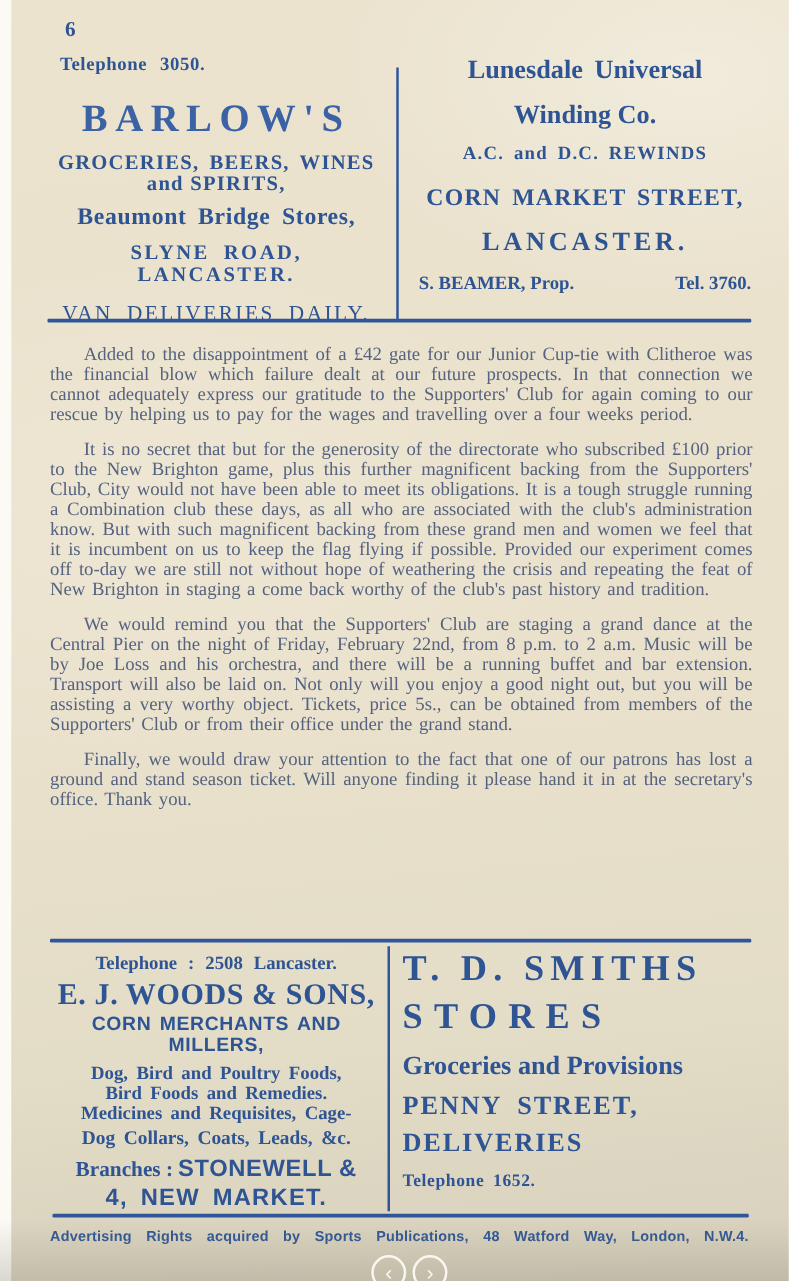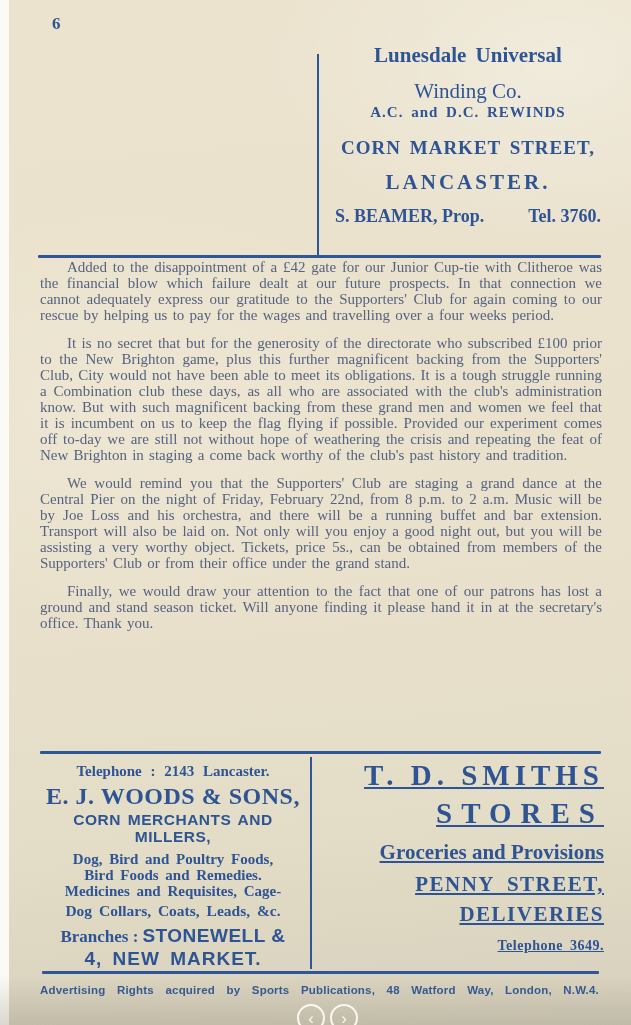--- a/index.html
+++ b/index.html
@@ -23,56 +23,56 @@
   .b-name{font-size:31px;font-weight:bold;letter-spacing:6px;line-height:36px;margin-bottom:8px;color:#3a62a4;}
   .b-l1{font-size:16.5px;font-weight:bold;letter-spacing:1px;word-spacing:3px;line-height:17px;}
   .b-l2{font-size:16.5px;font-weight:bold;letter-spacing:1px;line-height:17px;margin-bottom:8px;}
   .b-store{font-size:19px;font-weight:bold;letter-spacing:0.5px;word-spacing:4px;line-height:21px;margin-bottom:9px;}
   .b-addr{font-size:16.5px;font-weight:bold;letter-spacing:2px;word-spacing:5px;line-height:18px;margin-bottom:13px;}
   .b-tag{font-size:17px;letter-spacing:2px;word-spacing:5px;line-height:18px;}
 
   
   .ad-lunesdale{position:absolute;left:331px;top:44px;width:274px;text-align:center;}
   .lu-n1{font-size:21px;font-weight:bold;word-spacing:4px;line-height:23px;margin-bottom:13px;}
-  .lu-n2{font-size:21px;font-weight:normal;line-height:23px;margin-bottom:1px;}
+  .lu-n2{font-size:21px;font-weight:bold;line-height:23px;margin-bottom:12px;}
   .lu-l1{font-size:15px;font-weight:bold;letter-spacing:1px;word-spacing:3px;line-height:17px;margin-bottom:16px;}
   .lu-l2{font-size:19px;font-weight:bold;letter-spacing:1px;word-spacing:3px;line-height:21px;margin-bottom:13px;}
   .lu-l3{font-size:21px;font-weight:bold;letter-spacing:3px;line-height:23px;margin-bottom:14px;}
-  .lu-row{display:flex;justify-content:space-between;font-size:18px;font-weight:bold;line-height:17px;padding:0 4px;align-items:center;}
+  .lu-row{display:flex;justify-content:space-between;font-size:15px;font-weight:bold;line-height:17px;padding:0 4px;align-items:center;}
 
   
   .hrule{position:absolute;background:#30569a;border-radius:1px;}
   .r1{left:38px;top:255px;width:563px;height:3px;}
   .r2{left:40px;top:751px;width:561px;height:3px;}
   .r3{left:42px;top:971px;width:557px;height:3px;}
   .vrule{position:absolute;width:2px;background:#30569a;}
   .v-top{left:317px;top:54px;height:202px;}
   .v-bottom{left:310px;top:757px;height:212px;}
 
   
-  .body-text{position:absolute;left:40px;top:259px;width:562px;color:#556380;
+  .body-text{position:absolute;left:40px;top:276px;width:562px;color:#556380;
     font-size:15px;line-height:16px;text-align:justify;word-spacing:1.5px;}
   .body-text p{margin:0 0 12px 0;text-indent:27px;}
 
   
   .ad-woods{position:absolute;left:42px;top:763px;width:262px;text-align:center;}
   .w-tel{font-size:15px;font-weight:bold;word-spacing:5px;line-height:17px;margin-bottom:3px;}
   .w-name{font-size:24px;font-weight:bold;letter-spacing:0.5px;line-height:26px;margin-bottom:2px;}
   .w-trade{font-family:"Liberation Sans",sans-serif;font-size:15.5px;font-weight:bold;letter-spacing:0.5px;word-spacing:2px;line-height:17px;}
   .w-trade-wrap{margin-bottom:6px;}
   .w-prod{font-size:15px;font-weight:bold;word-spacing:3px;line-height:16px;}
   .w-prod-wrap{margin-bottom:3px;}
   .w-extras{font-size:15.5px;font-weight:bold;word-spacing:3px;line-height:17px;margin-bottom:5px;}
   .w-branches{line-height:23px;margin-bottom:0;}
   .w-br-label{font-size:17px;font-weight:bold;}
   .w-br-main{font-family:"Liberation Sans",sans-serif;font-size:19px;font-weight:bold;letter-spacing:0.5px;}
   .w-br2{font-family:"Liberation Sans",sans-serif;font-size:19px;font-weight:bold;letter-spacing:1px;word-spacing:4px;line-height:22px;}
 
   
-  .ad-smiths{position:absolute;left:322px;top:760px;width:282px;text-align:right;text-decoration:underline;}
+  .ad-smiths{position:absolute;left:322px;top:760px;width:282px;text-align:left;}
   .s-n1{font-size:29px;letter-spacing:5px;line-height:30px;margin-bottom:8px;font-weight:600;}
   .s-n2{font-size:29px;letter-spacing:9px;line-height:30px;margin-bottom:13px;font-weight:600;}
   .s-l1{font-size:21px;font-weight:bold;line-height:23px;margin-bottom:9px;}
   .s-l2{font-size:21px;font-weight:bold;letter-spacing:1.5px;word-spacing:6px;line-height:23px;margin-bottom:7px;}
   .s-l3{font-size:21px;font-weight:bold;letter-spacing:1.5px;line-height:23px;margin-bottom:12px;}
   .s-tel{font-size:14px;font-weight:bold;letter-spacing:0.5px;word-spacing:3px;line-height:16px;}
 
   
   .footer-line{position:absolute;left:40px;top:984px;width:559px;
     font-family:"Liberation Sans",sans-serif;font-size:11.5px;font-weight:bold;
@@ -88,20 +88,29 @@
     font-family:"Liberation Sans",sans-serif;}
 </style>
 </head>
 <body>
 
 <div class="scan">
   <div class="edge-strip"></div>
 
   <div class="page-number">6</div>
 
+  <section class="ad ad-barlows">
+    <div class="b-tel">Telephone 3050.</div>
+    <div class="b-name">BARLOW'S</div>
+    <div class="b-l1">GROCERIES, BEERS, WINES</div>
+    <div class="b-l2">and SPIRITS,</div>
+    <div class="b-store">Beaumont Bridge Stores,</div>
+    <div class="b-addr">SLYNE ROAD, LANCASTER.</div>
+    <div class="b-tag">VAN DELIVERIES DAILY.</div>
+  </section>
 
   <div class="vrule v-top"></div>
 
   <section class="ad ad-lunesdale">
     <div class="lu-n1">Lunesdale Universal</div>
     <div class="lu-n2">Winding Co.</div>
     <div class="lu-l1">A.C. and D.C. REWINDS</div>
     <div class="lu-l2">CORN MARKET STREET,</div>
     <div class="lu-l3">LANCASTER.</div>
     <div class="lu-row">
@@ -115,21 +124,21 @@
   <article class="body-text">
     <p>Added to the disappointment of a £42 gate for our Junior Cup-tie with Clitheroe was the financial blow which failure dealt at our future prospects.  In that connection we cannot adequately express our gratitude to the Supporters' Club for again coming to our rescue by helping us to pay for the wages and travelling over a four weeks period.</p>
     <p>It is no secret that but for the generosity of the directorate who subscribed £100 prior to the New Brighton game, plus this further magnificent backing from the Supporters' Club, City would not have been able to meet its obligations.  It is a tough struggle running a Combination club these days, as all who are associated with the club's administration know.  But with such magnificent backing from these grand men and women we feel that it is incumbent on us to keep the flag flying if possible.  Provided our experiment comes off to-day we are still not without hope of weathering the crisis and repeating the feat of New Brighton in staging a come back worthy of the club's past history and tradition.</p>
     <p>We would remind you that the Supporters' Club are staging a grand dance at the Central Pier on the night of Friday, February 22nd, from 8 p.m. to 2 a.m.  Music will be by Joe Loss and his orchestra, and there will be a running buffet and bar extension.  Transport will also be laid on.  Not only will you enjoy a good night out, but you will be assisting a very worthy object.  Tickets, price 5s., can be obtained from members of the Supporters' Club or from their office under the grand stand.</p>
     <p>Finally, we would draw your attention to the fact that one of our patrons has lost a ground and stand season ticket.  Will anyone finding it please hand it in at the secretary's office.  Thank you.</p>
   </article>
 
   <div class="hrule r2"></div>
 
   <section class="ad ad-woods">
-    <div class="w-tel">Telephone : 2143 Lancaster.</div>
+    <div class="w-tel">Telephone : 2508 Lancaster.</div>
     <div class="w-name">E. J. WOODS &amp; SONS,</div>
     <div class="w-trade-wrap">
       <div class="w-trade">CORN MERCHANTS AND</div>
       <div class="w-trade">MILLERS,</div>
     </div>
     <div class="w-prod-wrap">
       <div class="w-prod">Dog, Bird and Poultry Foods,</div>
       <div class="w-prod">Bird Foods and Remedies.</div>
       <div class="w-prod">Medicines and Requisites, Cage-</div>
     </div>
@@ -142,21 +151,21 @@
   </section>
 
   <div class="vrule v-bottom"></div>
 
   <section class="ad ad-smiths">
     <div class="s-n1">T. D. SMITHS</div>
     <div class="s-n2">STORES</div>
     <div class="s-l1">Groceries and Provisions</div>
     <div class="s-l2">PENNY STREET,</div>
     <div class="s-l3">DELIVERIES</div>
-    <div class="s-tel">Telephone 3649.</div>
+    <div class="s-tel">Telephone 1652.</div>
   </section>
 
   <div class="hrule r3"></div>
 
   <div class="footer-line">Advertising Rights acquired by Sports Publications, 48 Watford Way, London, N.W.4.</div>
 
   <div class="bottom-shade"></div>
 
   <div class="pager">
     <button class="nav-btn">

